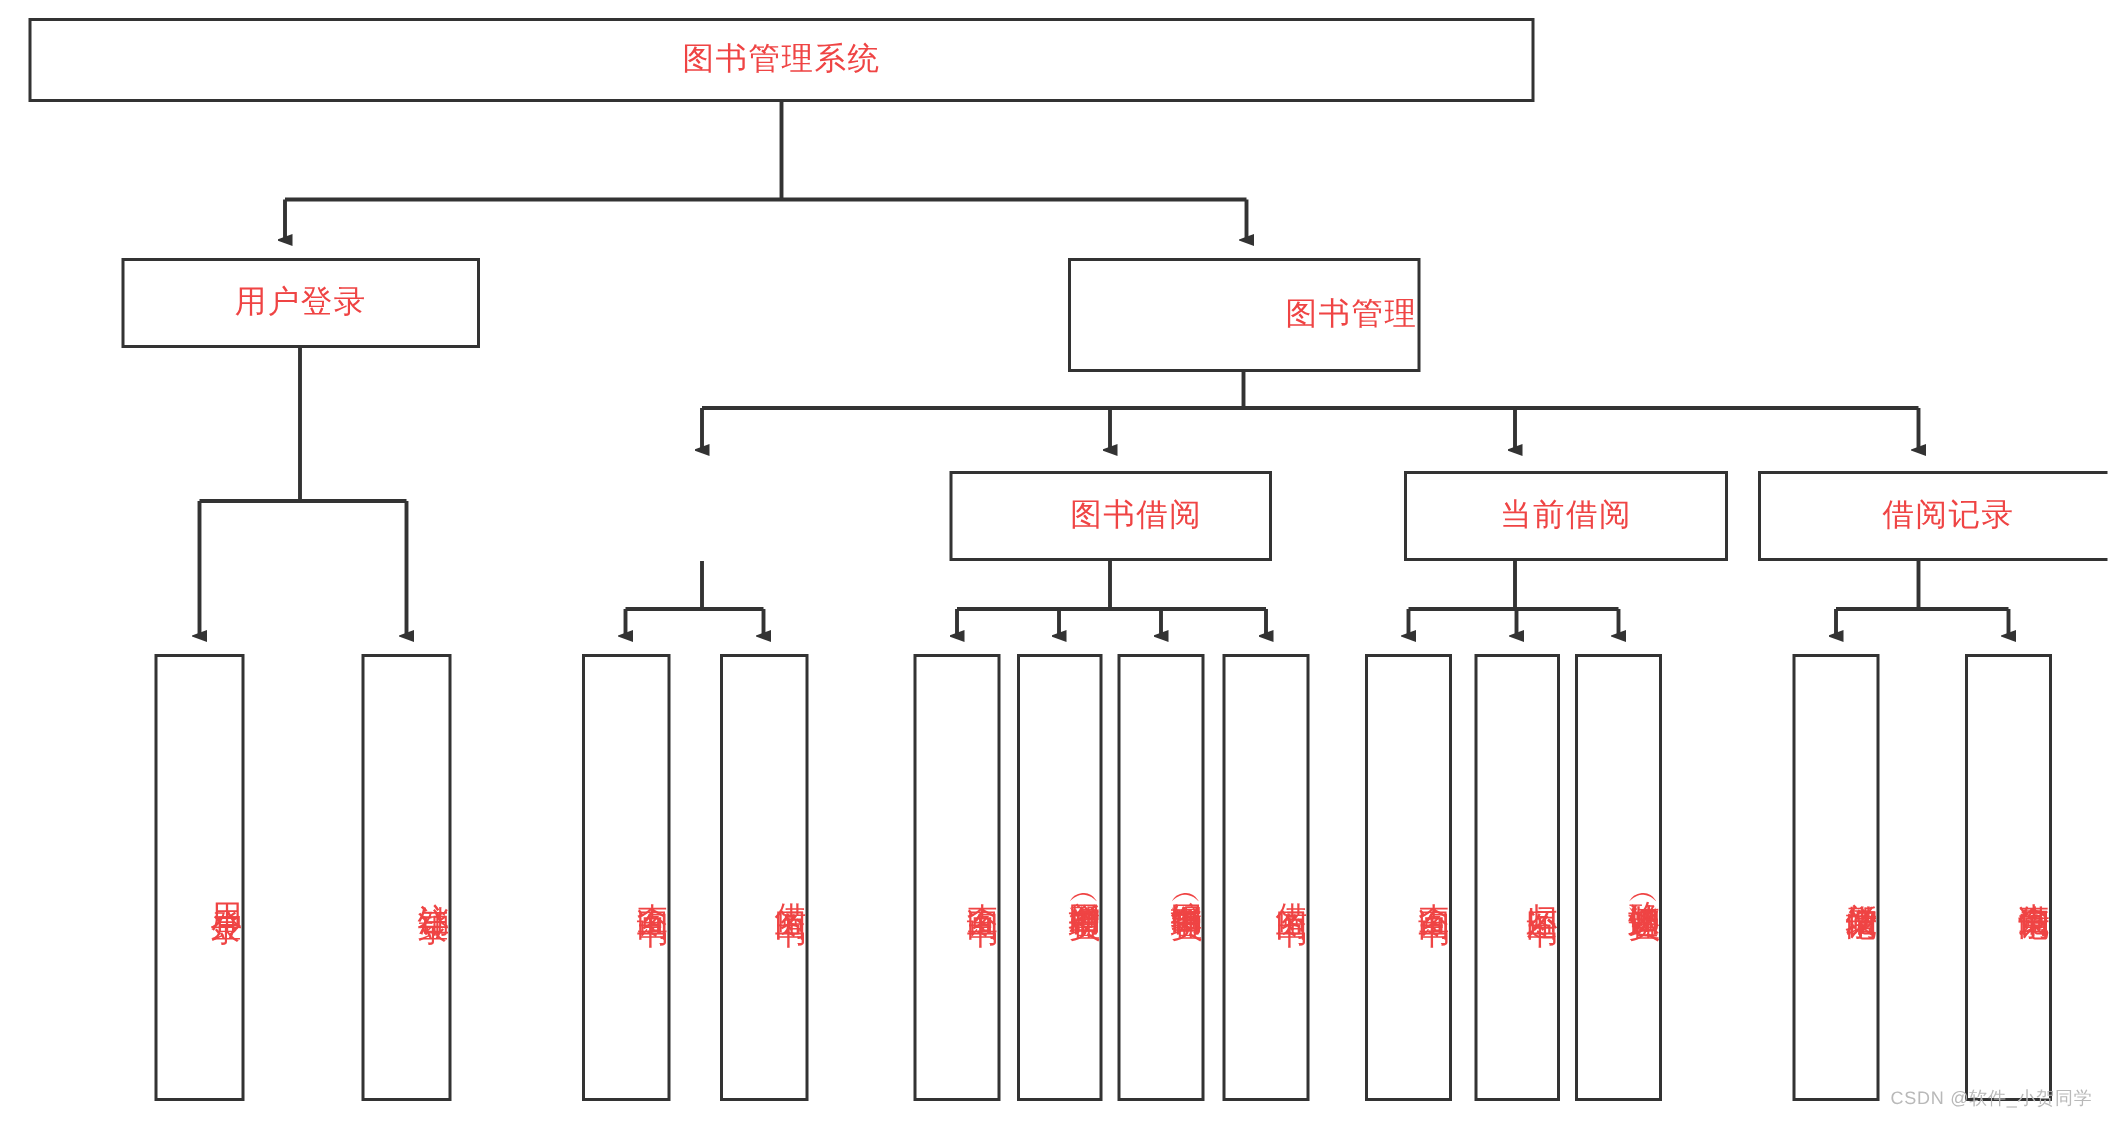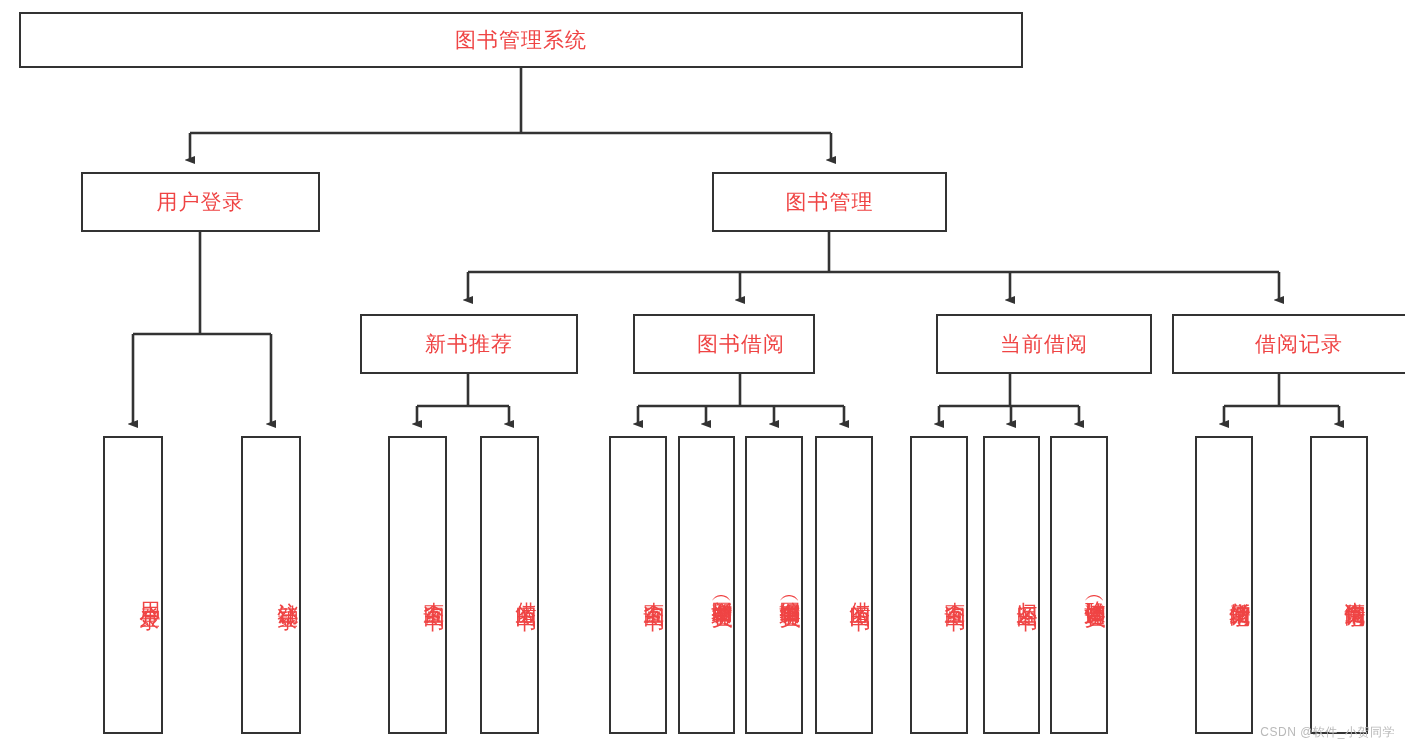--- a/index.html
+++ b/index.html
@@ -103,28 +103,25 @@
     </g>
   </svg>
 
   <div class="node horiz" style="left:19px;top:12px;width:1004px;height:56px;">
     <span>图书管理系统</span>
   </div>
 
   <div class="node horiz" style="left:81px;top:172px;width:239px;height:60px;">
     <span>用户登录</span>
   </div>
-  <div class="node horiz" style="left:712px;top:172px;width:235px;height:60px;">
+  <div class="node horiz" style="left:712px;top:172px;width:235px;height:76px;justify-content:flex-end;">
     <span>图书管理</span>
   </div>
 
-  <div class="node horiz" style="left:360px;top:314px;width:218px;height:60px;">
-    <span>新书推荐</span>
-  </div>
-  <div class="node horiz" style="left:633px;top:314px;width:182px;height:60px;padding-left:34px;">
+  <div class="node horiz" style="left:633px;top:314px;width:215px;height:60px;padding-left:34px;">
     <span>图书借阅</span>
   </div>
   <div class="node horiz" style="left:936px;top:314px;width:216px;height:60px;">
     <span>当前借阅</span>
   </div>
   <div class="node horiz" style="left:1172px;top:314px;width:254px;height:60px;">
     <span>借阅记录</span>
   </div>
 
   <div class="node vert" style="left:103px;top:436px;width:60px;height:298px;">

